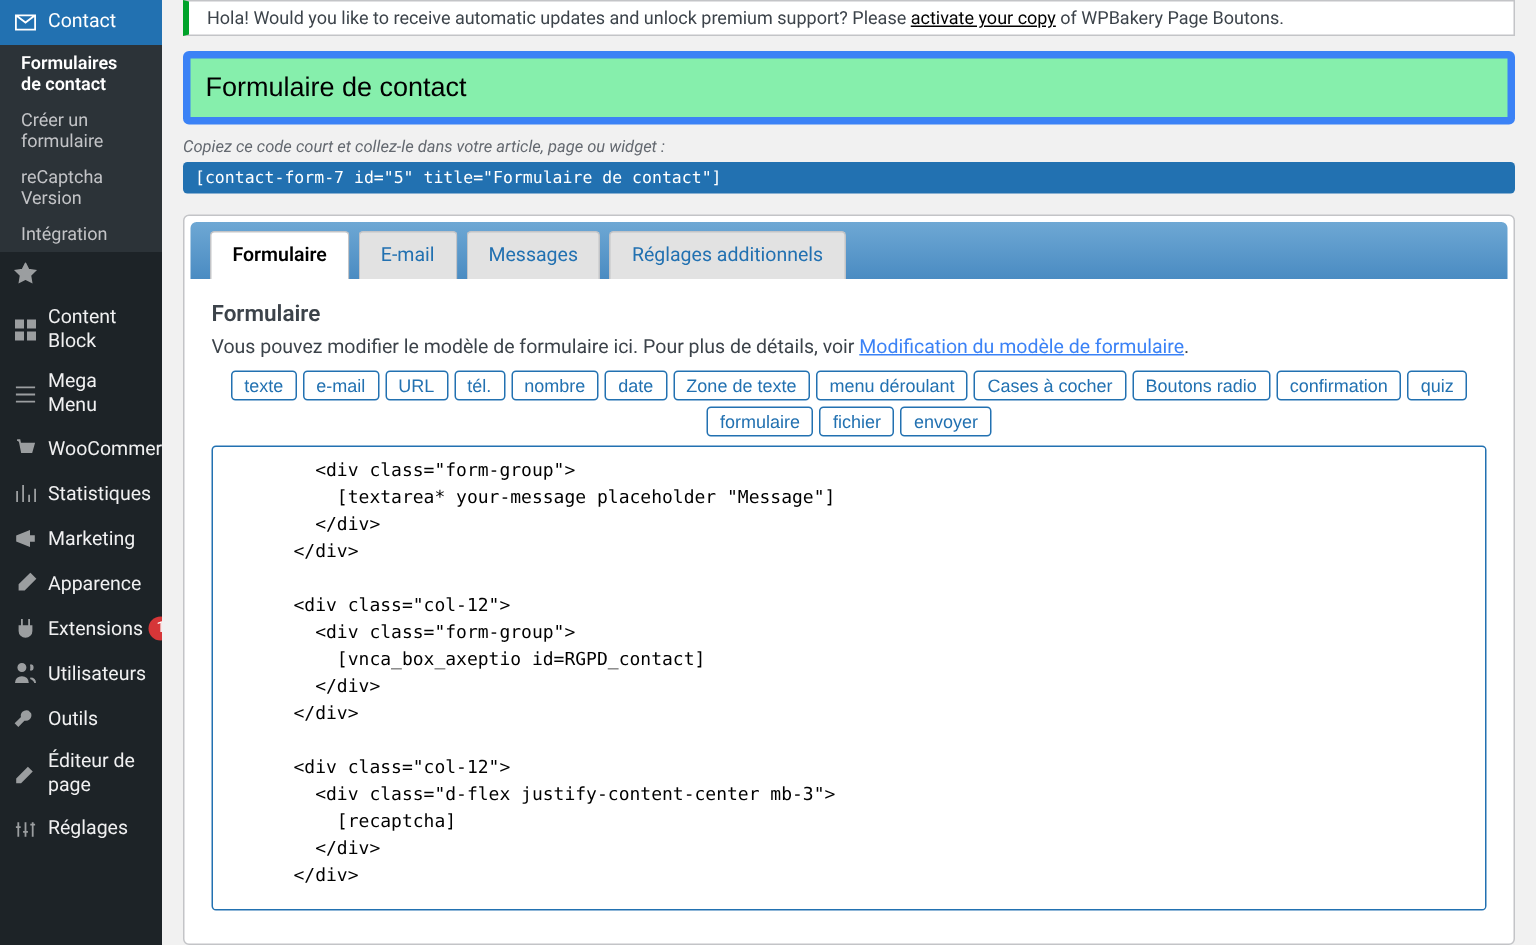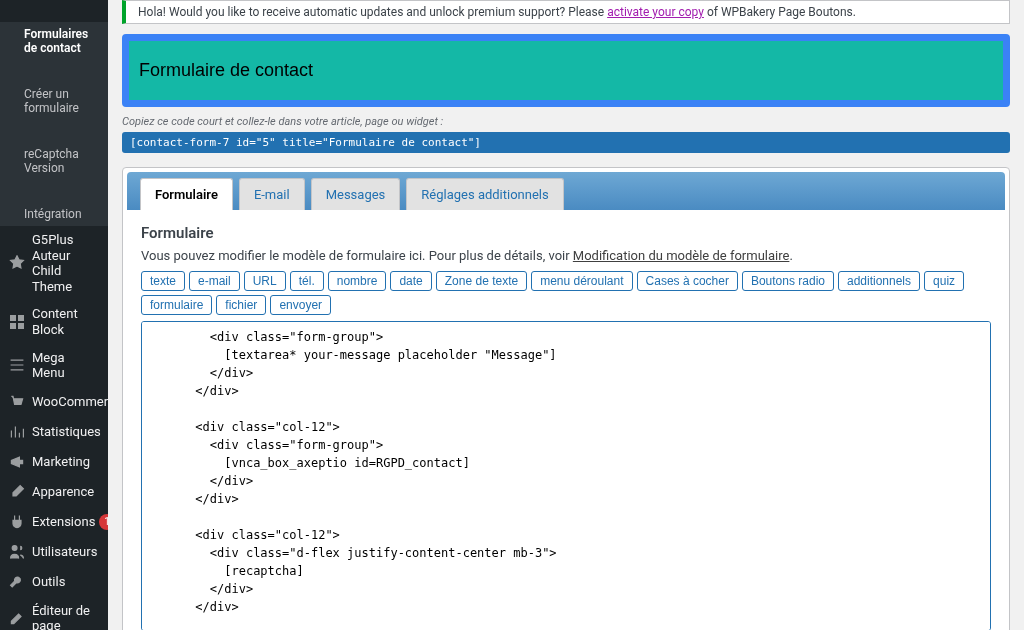--- a/index.html
+++ b/index.html
@@ -9,73 +9,80 @@
 
 .sidebar { width: 108px; background: #1d2327; color: #f0f0f1; flex-shrink: 0; overflow-y: auto; font-size: 13px; }
 .sidebar::-webkit-scrollbar { display: none; }
 .menu-item { display: flex; align-items: center; padding: 6px 8px; cursor: pointer; color: #f0f0f1; }
 .menu-item.current { background: #2271b1; color: #fff; position: relative; }
 .menu-item.current::after { content: ""; position: absolute; right: -8px; top: 50%; margin-top: -8px; border: 8px solid transparent; border-right-color: #f1f1f1; }
 .menu-icon { width: 18px; height: 18px; flex-shrink: 0; margin-right: 6px; opacity: 0.6; display: flex; align-items: center; justify-content: center; }
 .menu-item.current .menu-icon { opacity: 1; }
 .menu-label { font-size: 13px; line-height: 1.2; }
 .submenu { background: #2c3338; }
-.submenu-item { padding: 5px 24px; font-size: 12px; cursor: pointer; color: #c3c4c7; margin-top: 22px; }
+.submenu-item { padding: 5px 14px; font-size: 12px; cursor: pointer; color: #c3c4c7; }
 .submenu-item.current { color: #fff; font-weight: 600; }
 .badge { display: inline-block; background: #d63638; color: #fff; font-size: 10px; border-radius: 9px; padding: 0 5px; margin-left: 4px; min-width: 16px; text-align: center; line-height: 16px; }
 
 
 .main { flex: 1; overflow-y: auto; padding: 0 14px 14px; }
 .notice { border: 1px solid #c3c4c7; border-left: 4px solid #00a32a; background: #fff; padding: 4px 12px; margin: 0 0 10px; font-size: 12px; }
-.notice a { color: #a21caf; text-decoration: underline; }
-
-.title-input { width: 100%; padding: 19px 10px; font-size: 18px; border: 7px solid #3b82f6; border-radius: 4px; background: #14b8a6; margin-bottom: 8px; }
+.notice a { color: #000000; text-decoration: underline; }
+
+.title-input { width: 100%; padding: 9px 10px; font-size: 18px; border: 5px solid #3b82f6; border-radius: 4px; background: #86efac; margin-bottom: 8px; }
 
 .shortcode-desc { font-size: 11px; font-style: italic; color: #646970; margin-bottom: 4px; }
 .shortcode-box { background: #2271b1; color: #fff; padding: 4px 8px; font-family: Menlo, Monaco, Consolas, monospace; font-size: 11px; border-radius: 3px; margin-bottom: 14px; }
 
 .panel { background: #fff; border: 1px solid #c3c4c7; border-radius: 4px; padding: 4px; }
 .tabs { display: flex; background: linear-gradient(to bottom, #6ea8d4, #4a8bc2); border-radius: 4px 4px 0 0; padding-left: 10px; }
 .tab { padding: 8px 14px; background: #f6f7f7; border: 1px solid #c3c4c7; border-bottom: none; margin: 6px 3px 0 3px; border-radius: 3px 3px 0 0; cursor: pointer; font-size: 13px; color: #2271b1; }
 .tab.active { background: #fff; color: #000; font-weight: 600; }
 .tab:not(.active) { background: #e2e2e2; }
 
 .panel-body { padding: 14px; }
 .panel-body h3 { font-size: 15px; font-weight: 600; margin-bottom: 6px; }
 .panel-body p { font-size: 13px; margin-bottom: 8px; }
-.panel-body p a { color: #404040; text-decoration: underline; }
-
-.tag-btns { display: flex; flex-wrap: wrap; gap: 4px; margin-bottom: 6px; }
+.panel-body p a { color: #3b82f6; text-decoration: underline; }
+
+.tag-btns { display: flex; flex-wrap: wrap; gap: 4px; margin-bottom: 6px; justify-content: center; }
 .tag-btn { border: 1px solid #2271b1; color: #2271b1; background: #fff; padding: 2px 8px; border-radius: 3px; font-size: 12px; cursor: pointer; }
 
 .code-editor { width: 100%; min-height: 310px; border: 1px solid #2271b1; border-radius: 3px; background: #fff; padding: 6px 10px; font-family: Menlo, Monaco, Consolas, monospace; font-size: 12px; line-height: 1.5; white-space: pre; overflow: auto; resize: none; }
 
 .save-btn { background: #2271b1; color: #fff; border: none; padding: 6px 14px; border-radius: 3px; cursor: pointer; font-size: 13px; margin-top: 12px; }
 
 .icon-svg { width: 16px; height: 16px; fill: currentColor; }
 </style>
 </head>
 <body>
 
 <div class="container">
   <div class="sidebar">
+    <div class="menu-item current">
+      <span class="menu-icon">
+        <svg class="icon-svg" viewBox="0 0 20 20">
+            <path d="M2 4h16v12H2z M2 4l8 6 8-6" fill="none" stroke="currentColor" stroke-width="1.5"></path>
+          </svg>
+      </span>
+      <span class="menu-label">Contact</span>
+    </div>
     <div class="submenu">
       <div class="submenu-item current">Formulaires de contact</div>
       <div class="submenu-item">Créer un formulaire</div>
       <div class="submenu-item">reCaptcha Version</div>
       <div class="submenu-item">Intégration</div>
     </div>
     <div id="sidebar-rest">
         <div class="menu-item">
           <span class="menu-icon">
             <svg class="icon-svg" viewBox="0 0 20 20" fill="none" stroke="currentColor" stroke-width="1.5">
               <path d="M10 1l2.5 5 5.5.8-4 3.9.9 5.5L10 13.8 5.1 16.2 6 10.7 2 6.8l5.5-.8z"></path>
             </svg>
           </span>
-          <span class="menu-label">G5Plus Auteur Child Theme</span>
         </div>
         <div class="menu-item">
           <span class="menu-icon">
             <svg class="icon-svg" viewBox="0 0 20 20" fill="none" stroke="currentColor" stroke-width="1.5">
               <path d="M2 2h6v6H2zM12 2h6v6h-6zM2 12h6v6H2zM12 12h6v6h-6z"></path>
             </svg>
           </span>
           <span class="menu-label">Content Block</span>
         </div>
         <div class="menu-item">
@@ -191,21 +198,21 @@
             <button class="tag-btn">texte</button>
             <button class="tag-btn">e-mail</button>
             <button class="tag-btn">URL</button>
             <button class="tag-btn">tél.</button>
             <button class="tag-btn">nombre</button>
             <button class="tag-btn">date</button>
             <button class="tag-btn">Zone de texte</button>
             <button class="tag-btn">menu déroulant</button>
             <button class="tag-btn">Cases à cocher</button>
             <button class="tag-btn">Boutons radio</button>
-            <button class="tag-btn">additionnels</button>
+            <button class="tag-btn">confirmation</button>
             <button class="tag-btn">quiz</button>
             <button class="tag-btn">formulaire</button>
             <button class="tag-btn">fichier</button>
             <button class="tag-btn">envoyer</button>
           </div>
         <textarea class="code-editor" id="code-editor" style="">        &lt;div class="form-group"&gt;
           [textarea* your-message placeholder "Message"]
         &lt;/div&gt;
       &lt;/div&gt;
 

